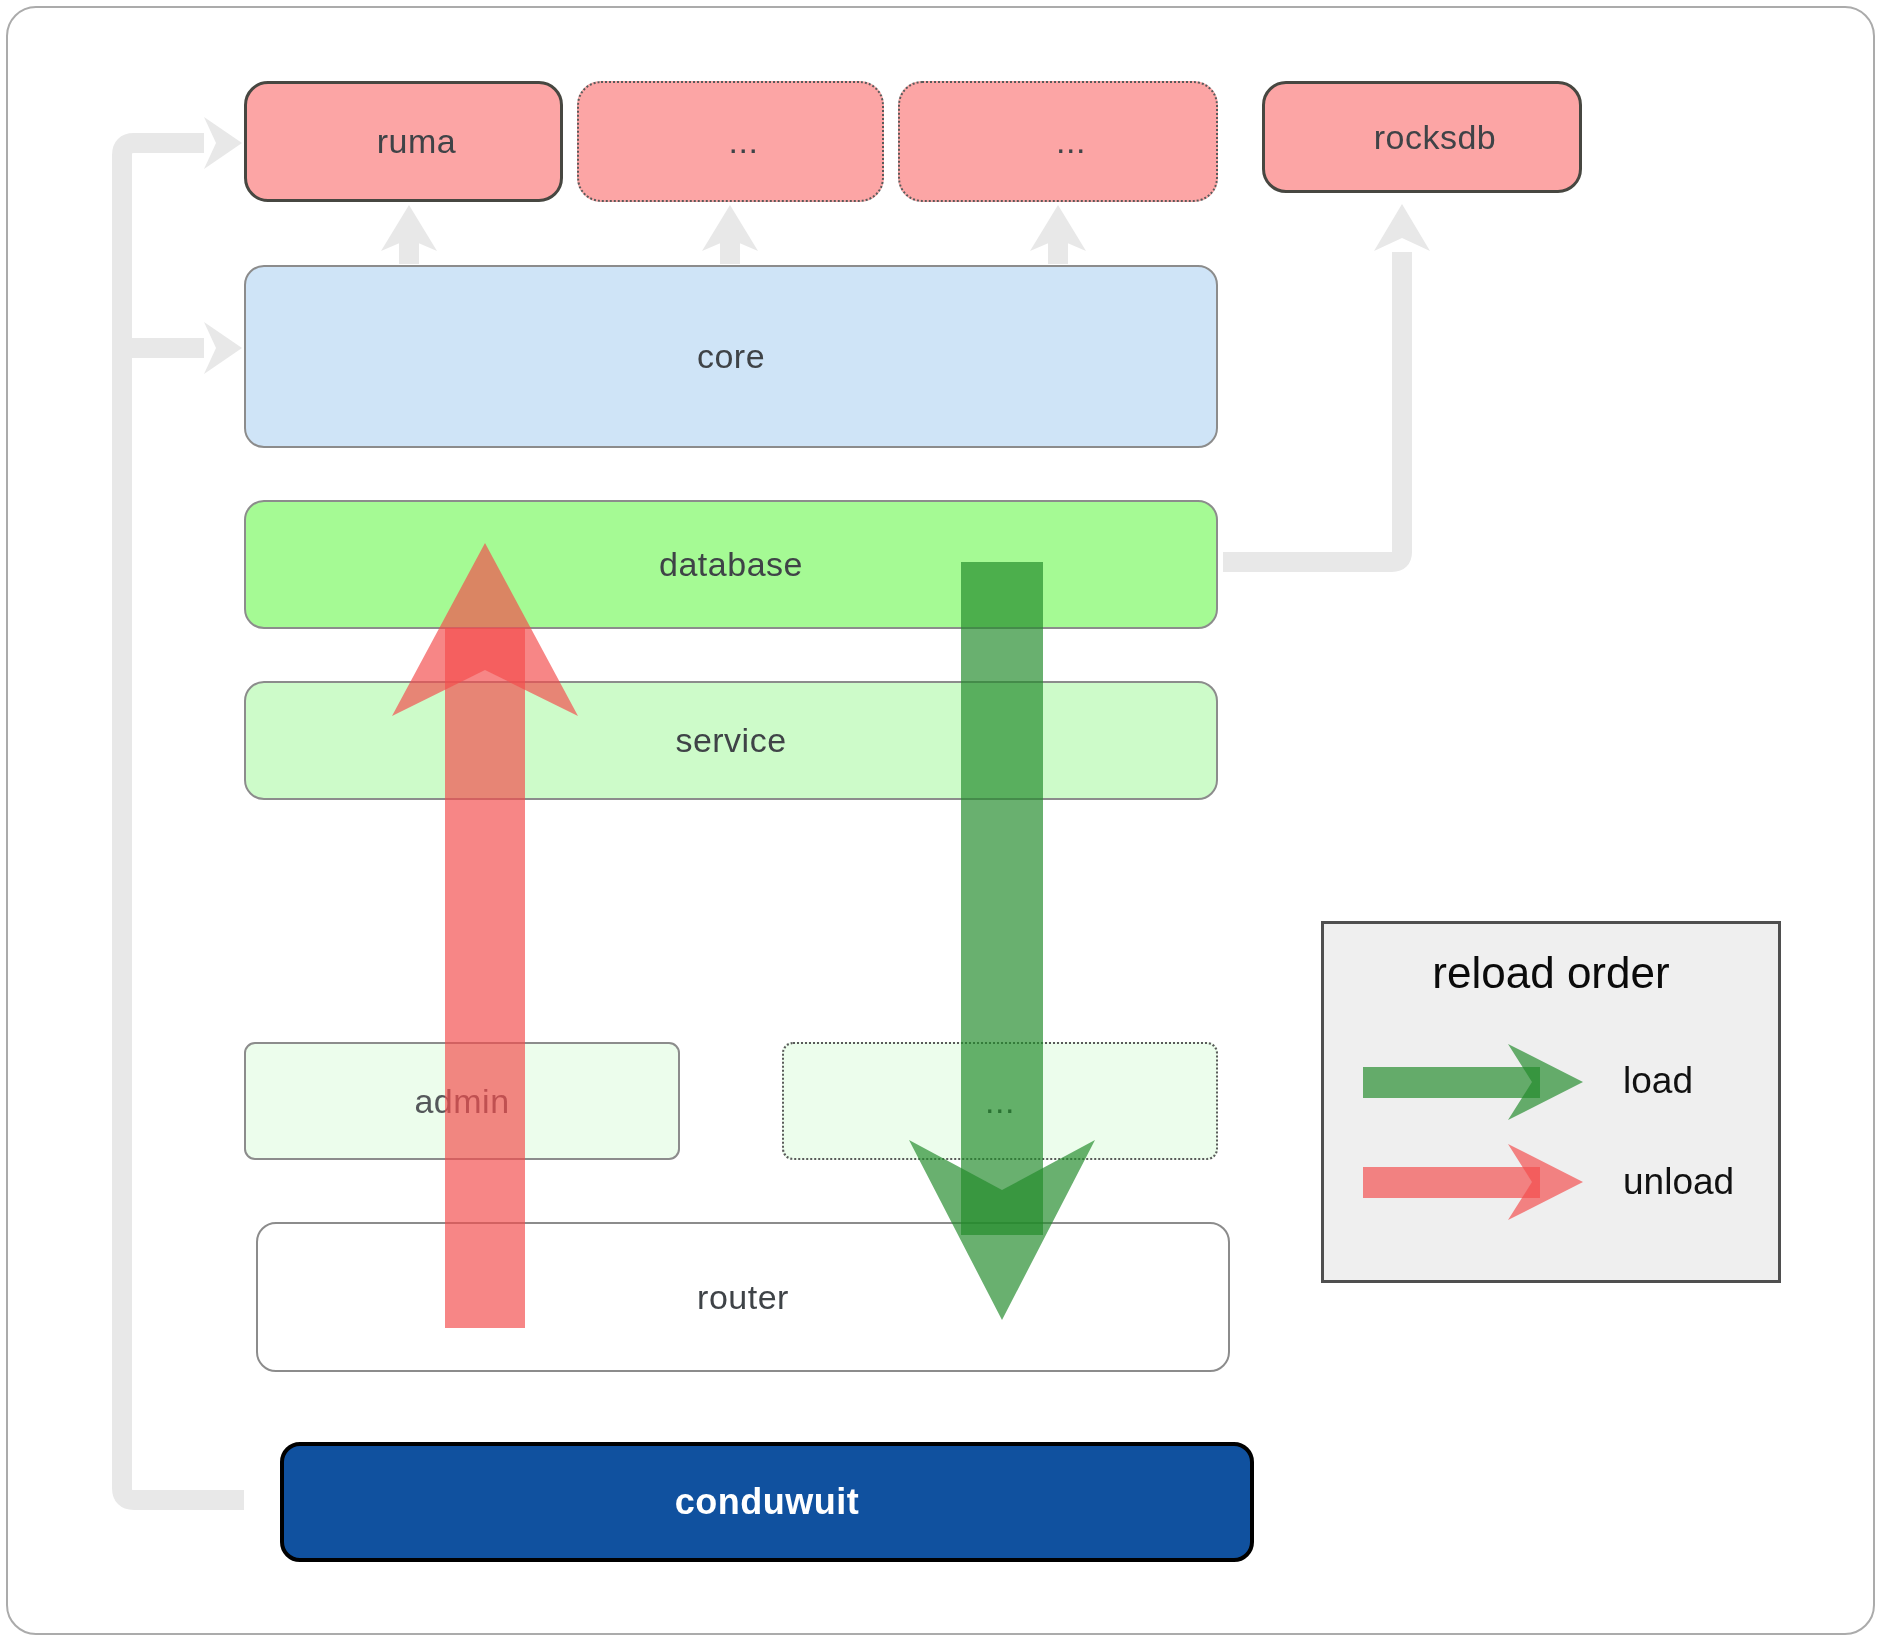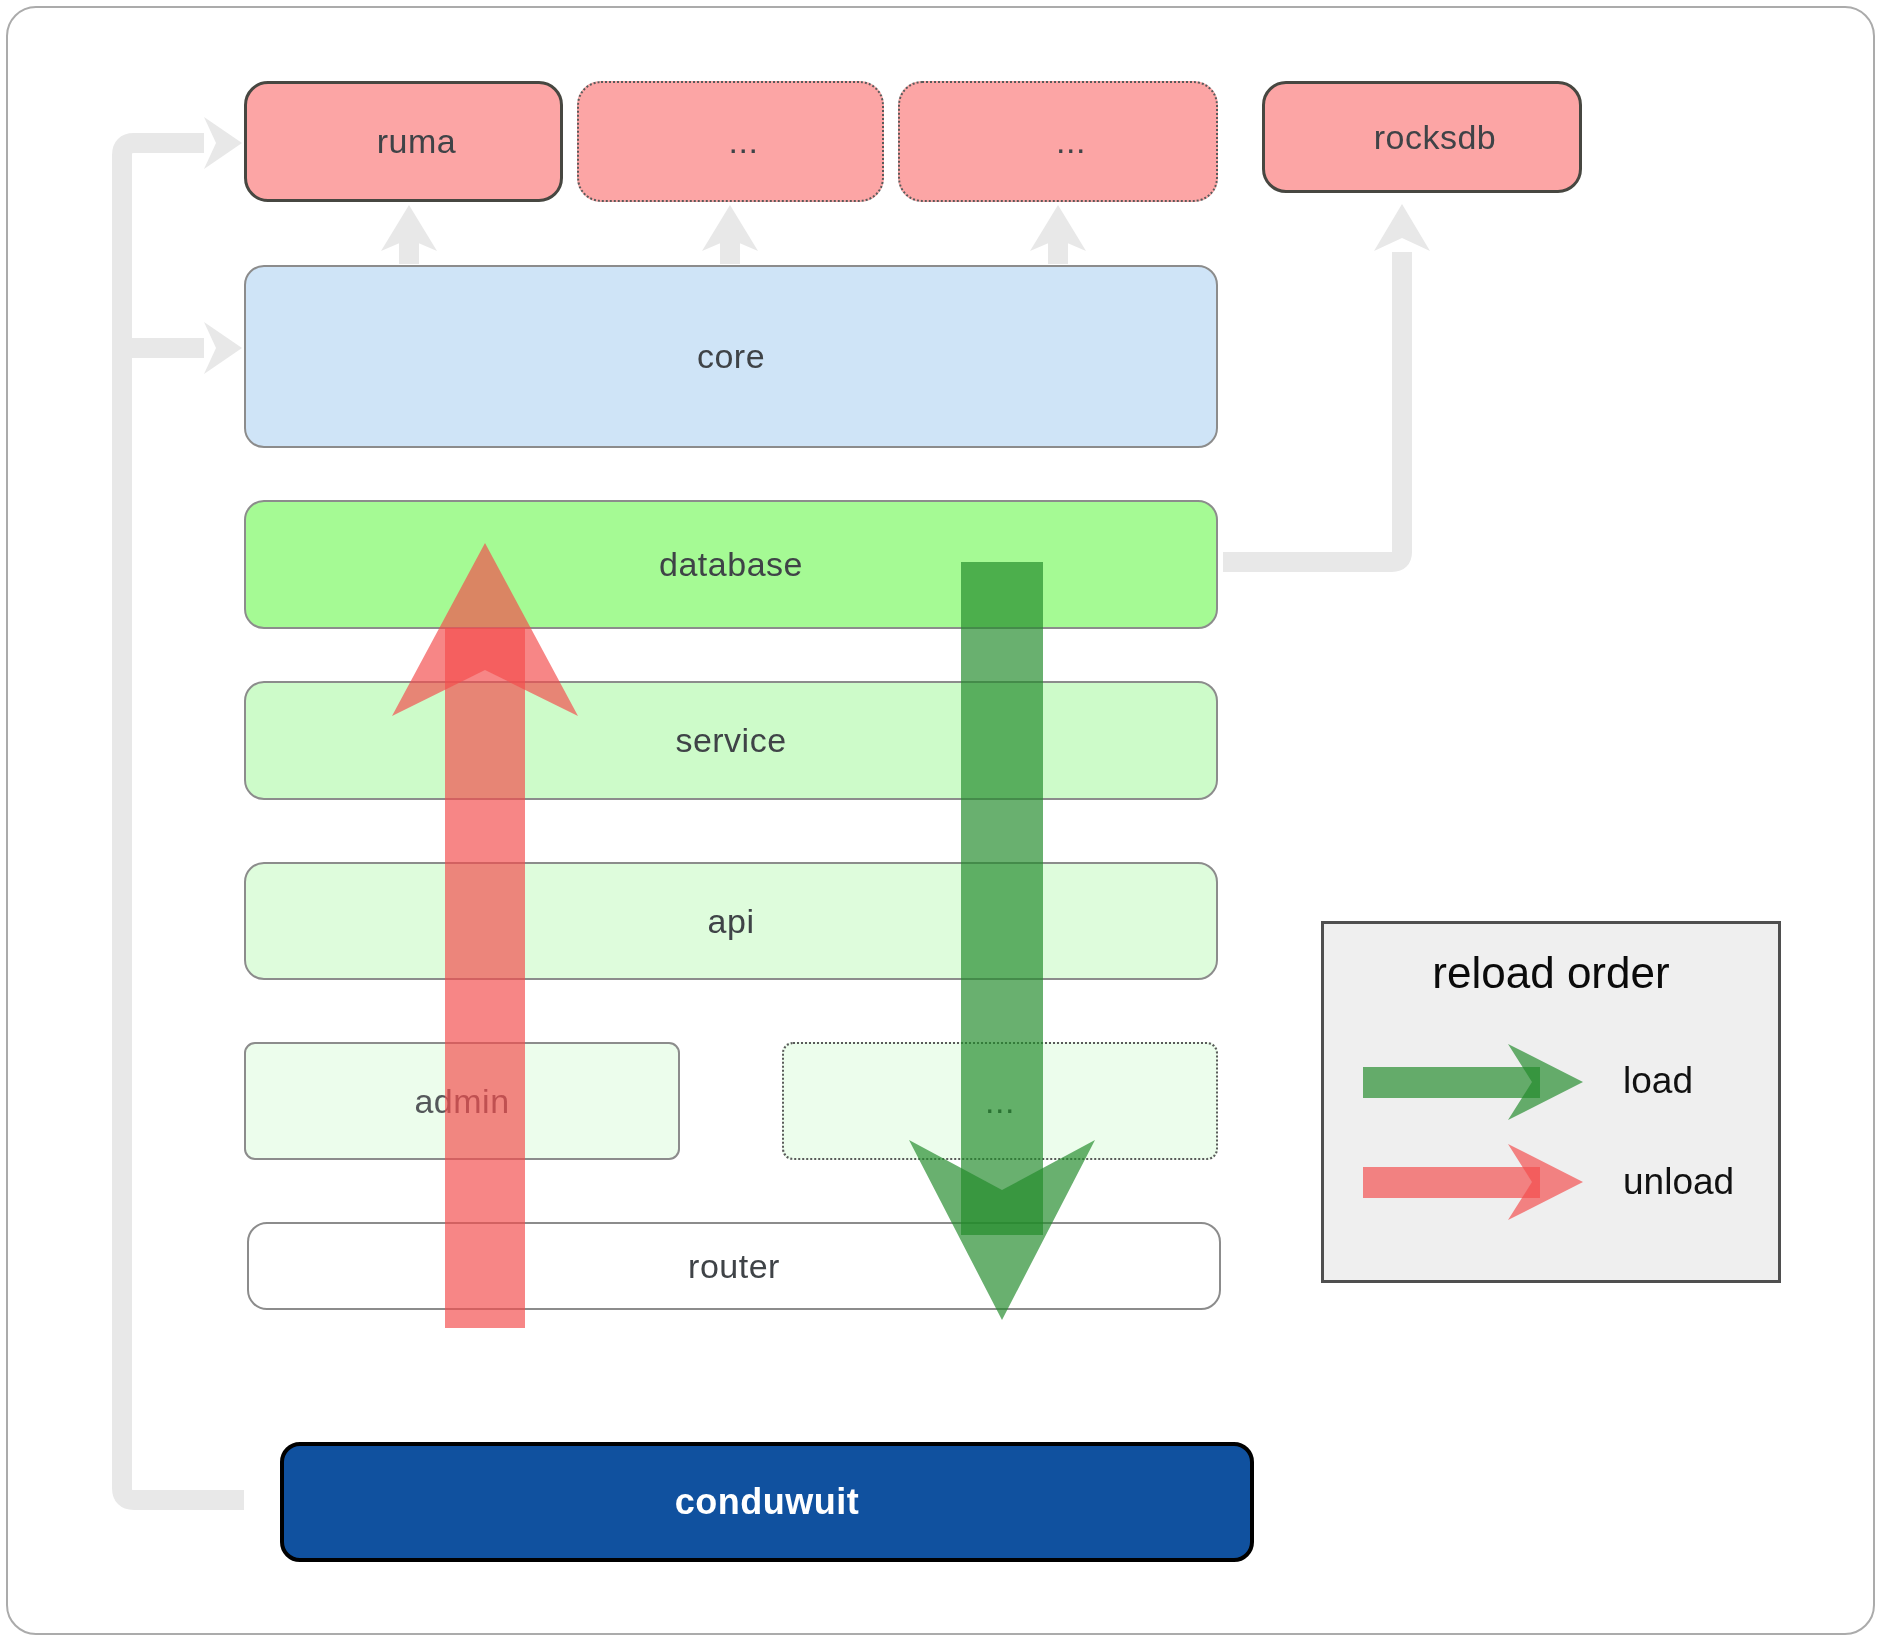--- a/index.html
+++ b/index.html
@@ -75,32 +75,29 @@
   </div>
 
   <div class="node green-bright solid-gray rounded" style="left:244px;top:500px;width:974px;height:129px;">
     <span>database</span>
   </div>
 
   <div class="node green-1 solid-gray rounded" style="left:244px;top:681px;width:974px;height:119px;">
     <span>service</span>
   </div>
 
-  <div class="node green-2 solid-gray rounded" style="left:244px;top:862px;width:974px;height:118px;">
-    <span>api</span>
-  </div>
 
   <div class="node green-3 solid-gray rounded" style="left:244px;top:1042px;width:436px;height:118px;">
     <span class="admin-label">admin</span>
   </div>
   <div class="node green-3 dotted rounded" style="left:782px;top:1042px;width:436px;height:118px;">
     <span>...</span>
   </div>
 
-  <div class="node white-bg solid-gray rounded" style="left:247px;top:1222px;width:974px;height:88px;">
+  <div class="node white-bg solid-gray rounded" style="left:256px;top:1222px;width:974px;height:150px;">
     <span>router</span>
   </div>
 
   <div class="node navy rounded" style="left:244px;top:1442px;width:974px;height:120px;margin-left:36px;">
     <span>conduwuit</span>
   </div>
 
   <div id="legend-box"></div>
   <div class="legend-title">reload order</div>
   <div class="legend-label" id="legend-load-label">load</div>

